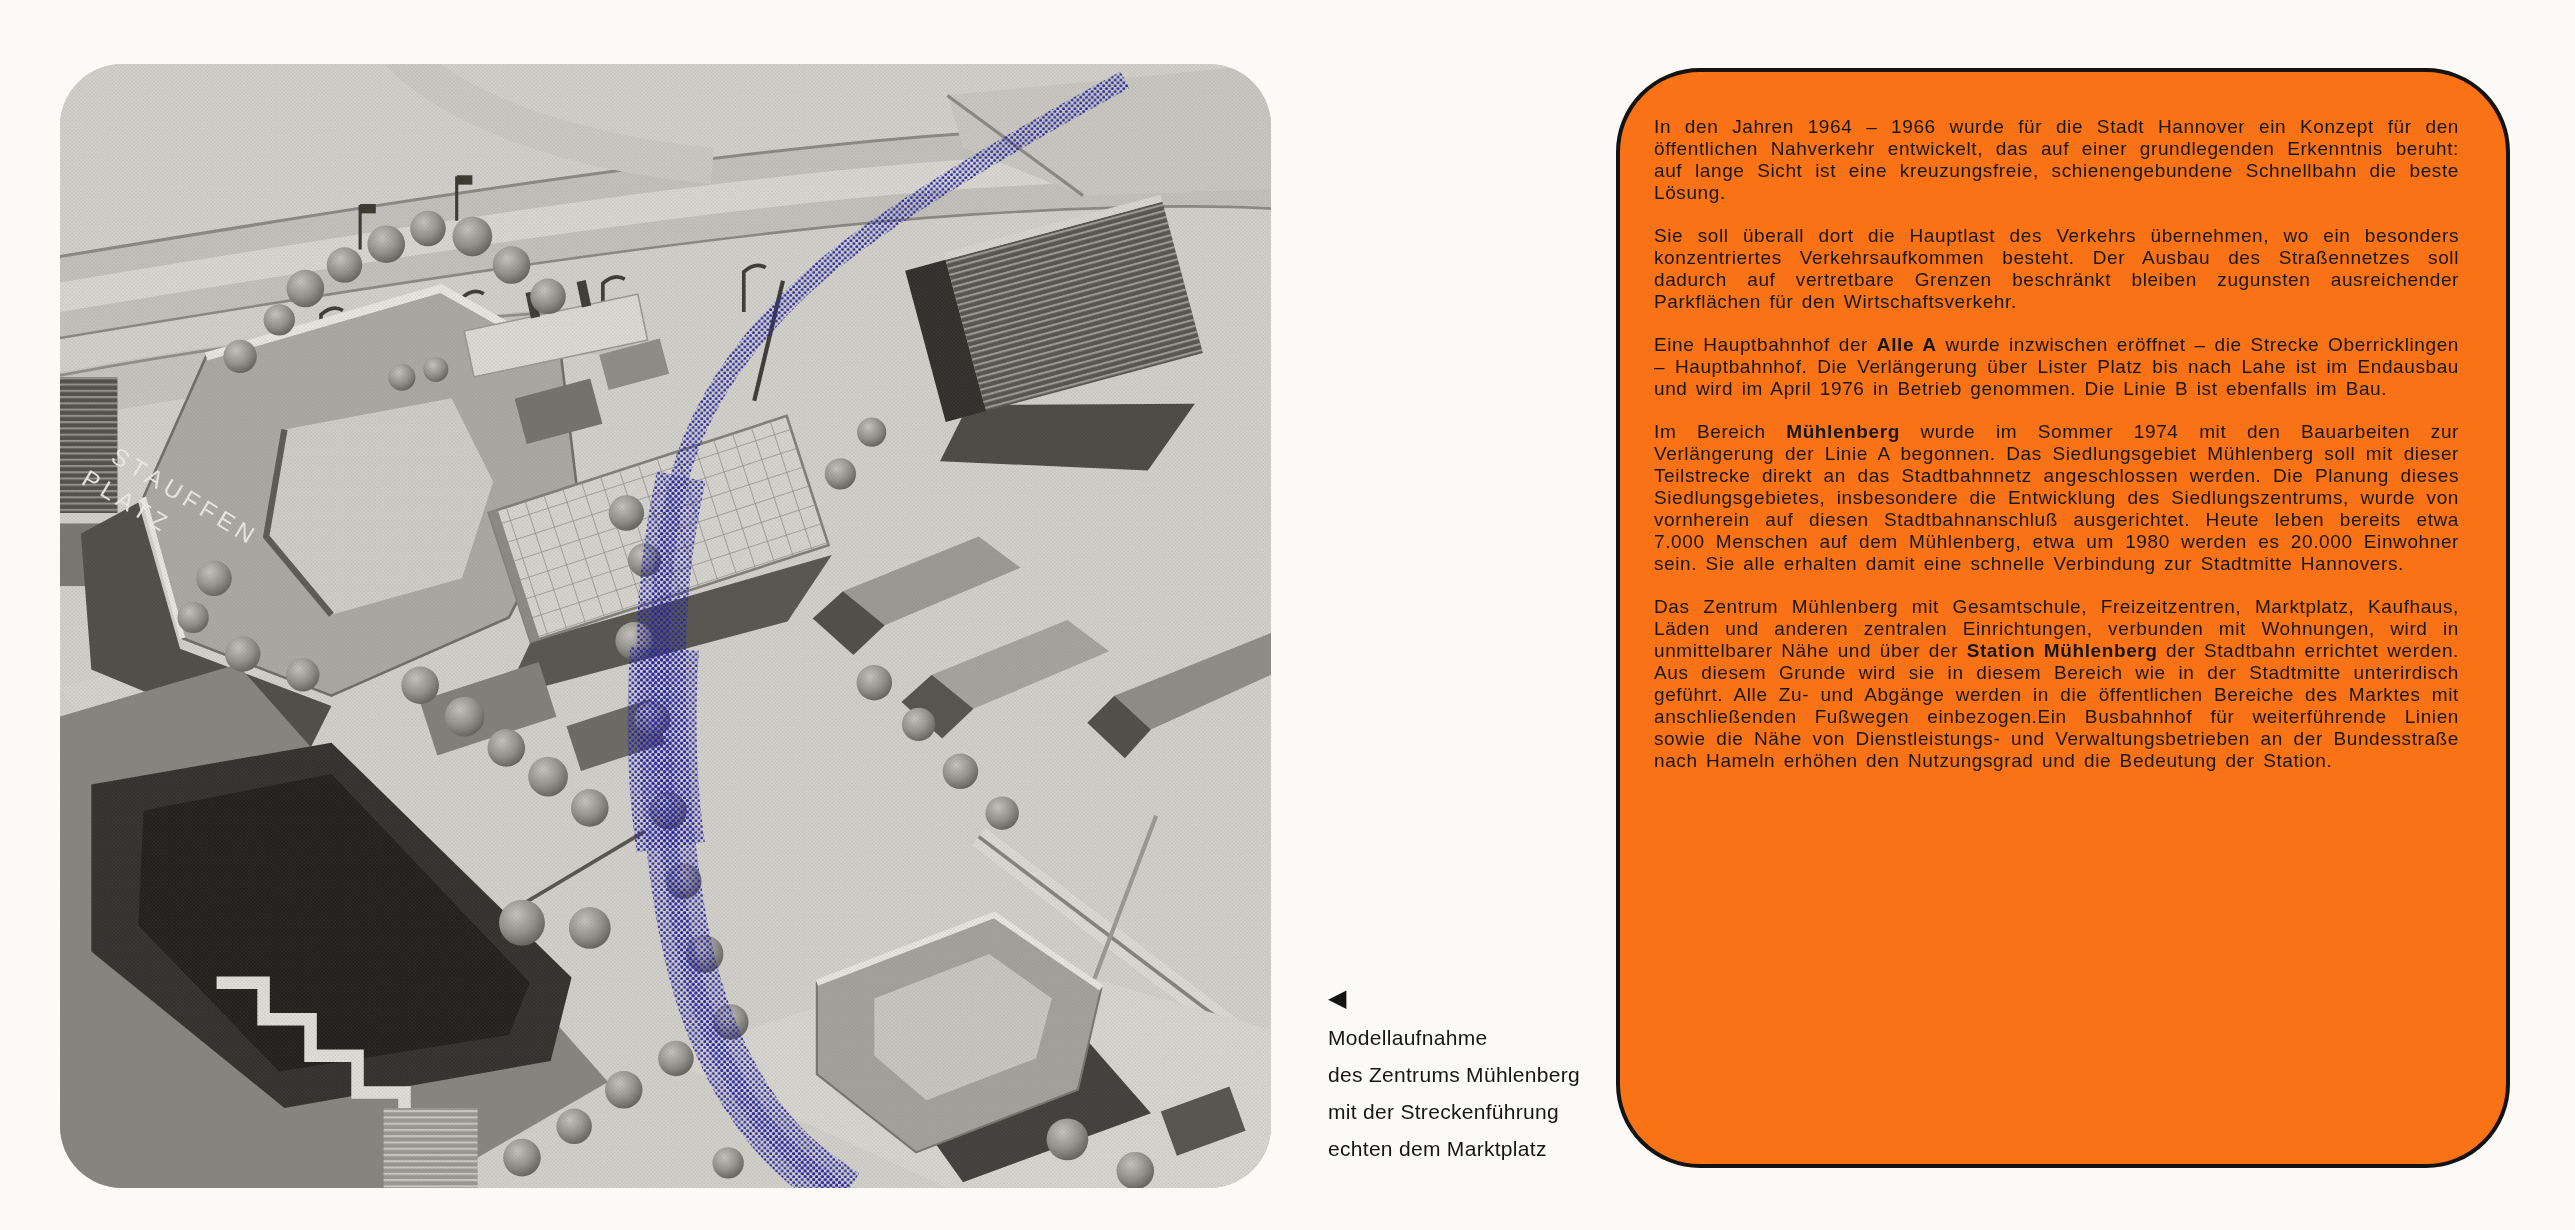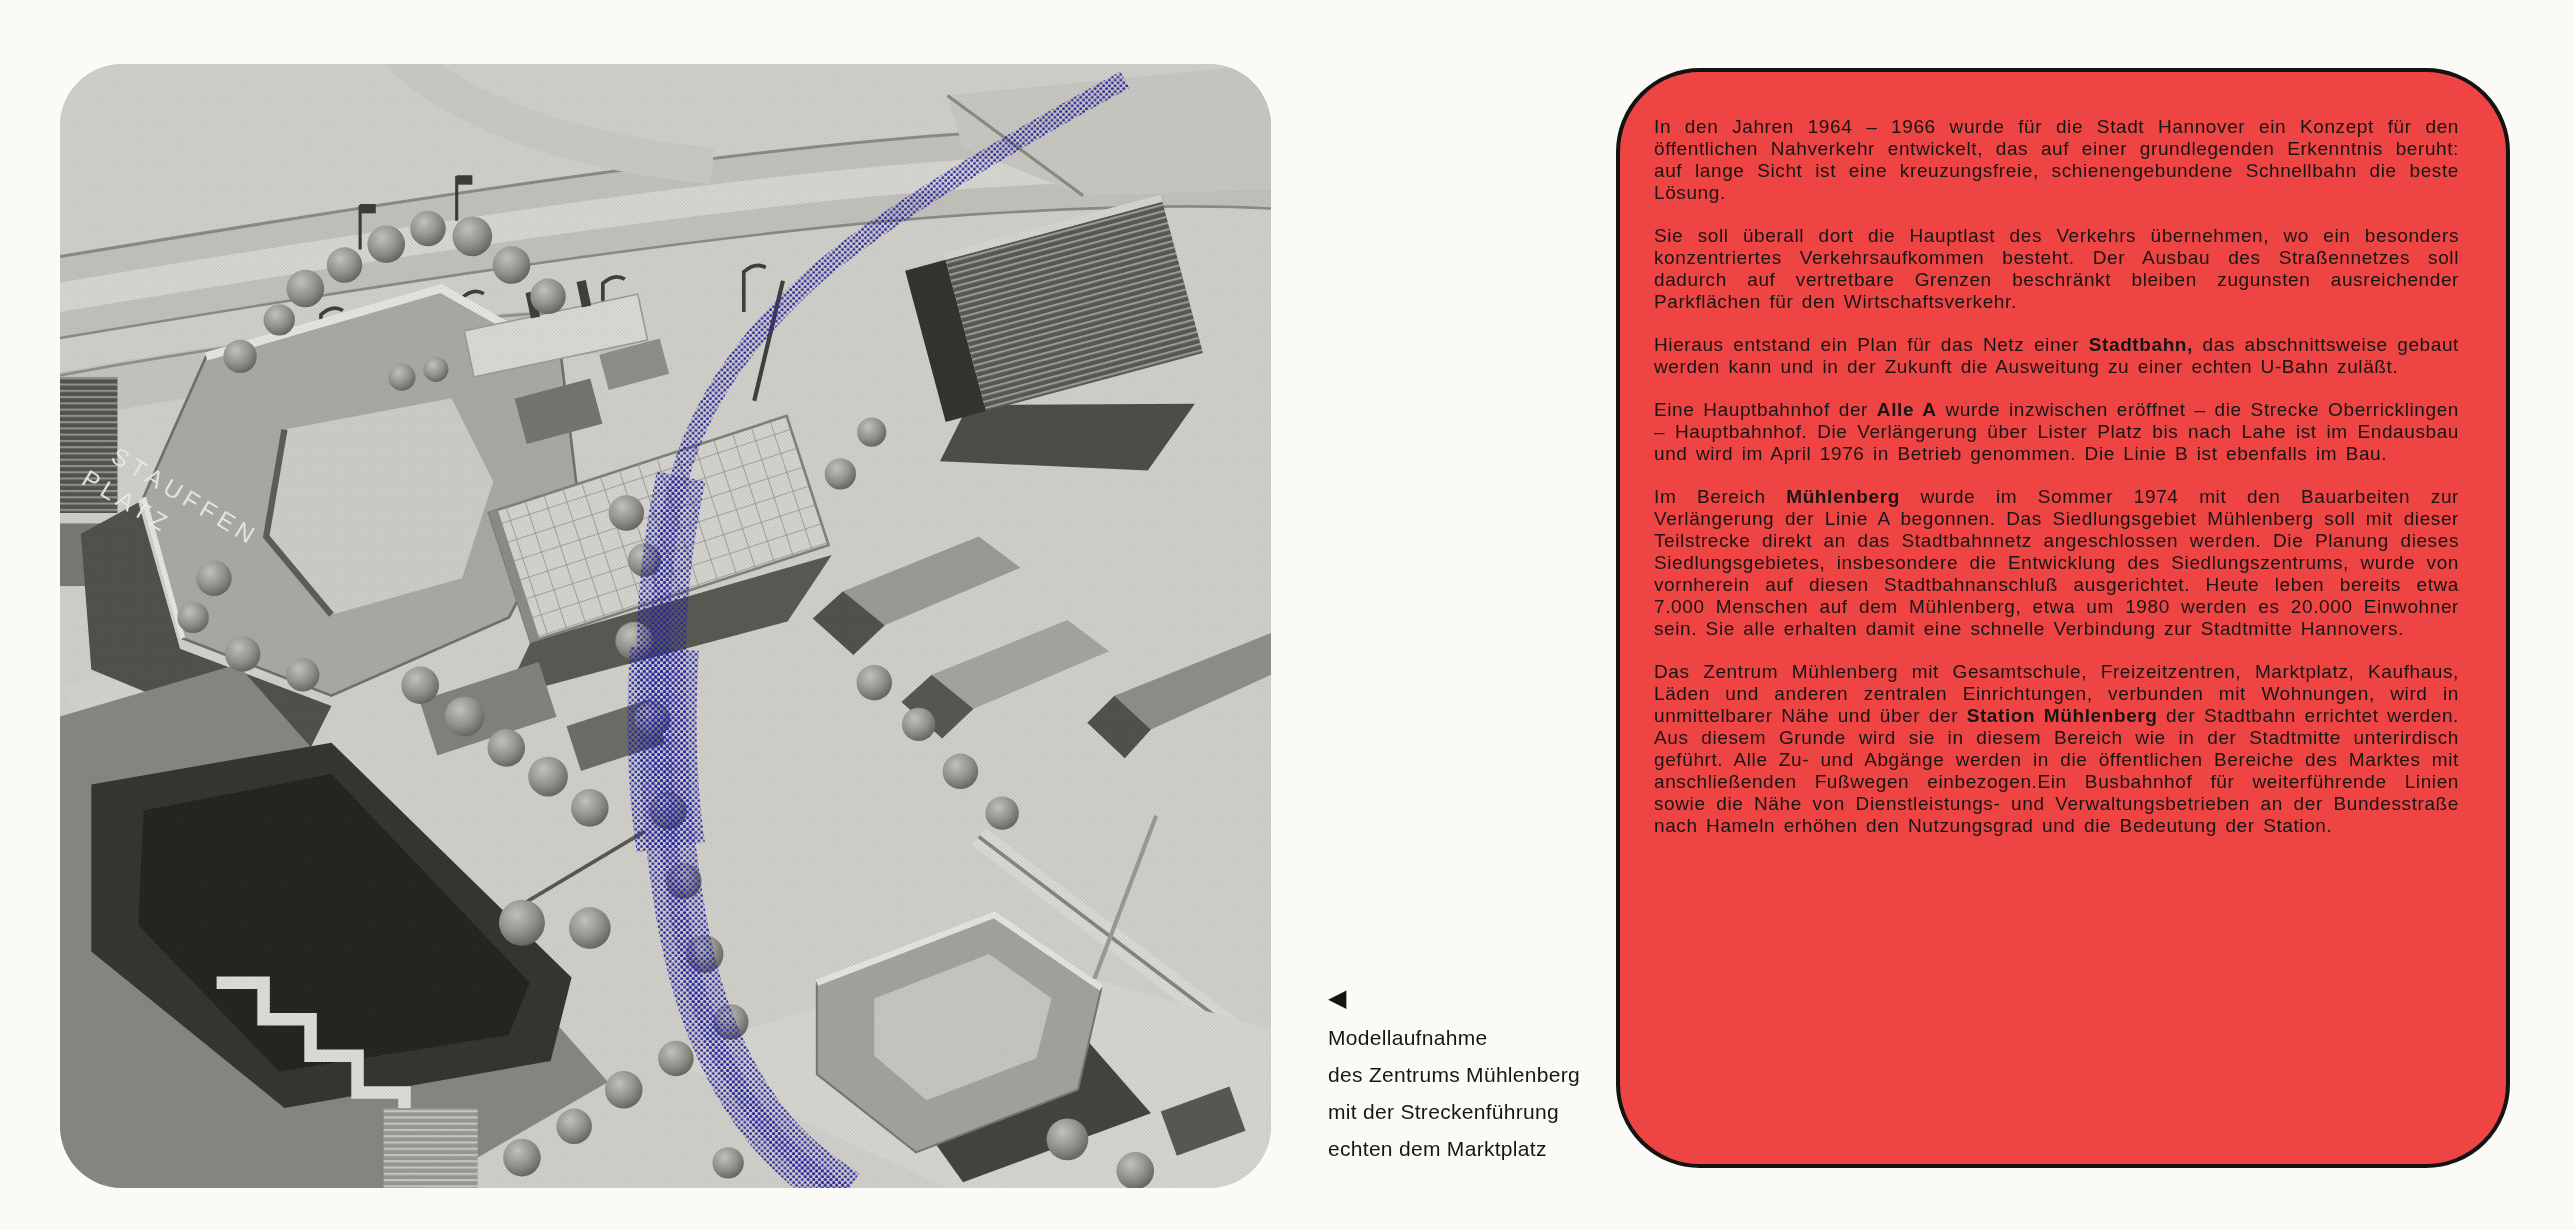--- a/index.html
+++ b/index.html
@@ -26,21 +26,21 @@
   .caption .lines{
     margin-top:9.4px;
     font-size:21px;line-height:37px;letter-spacing:0.3px;
     white-space:nowrap;color:#161614;
   }
   
   .textbox{
     position:absolute;left:1616px;top:68px;width:894px;height:1100px;
     box-sizing:border-box;
     border:4.7px solid #131312;border-radius:84px;
-    background:#ef4444;
+    background:#f97316;
     padding:44px 47px 9px 34px;
   }
   .textbox p{
     margin:0 0 21px 0;
     font-size:19px;line-height:22px;
     letter-spacing:0.6px;word-spacing:2.6px;
     text-align:justify;
     color:#161614;
   }
   .textbox p b{font-weight:700;}
@@ -241,18 +241,17 @@
       <div>Modellaufnahme</div>
       <div>des Zentrums Mühlenberg</div>
       <div>mit der Streckenführung</div>
       <div>echten dem Marktplatz</div>
     </div>
 </div>
 
 <div class="textbox" style="border-color: rgb(19, 19, 18);">
     <p><span>In den Jahren 1964 – 1966 wurde für die Stadt Hannover ein Konzept für den öffentlichen Nahverkehr entwickelt, das auf einer grundlegenden Erkenntnis beruht: auf lange Sicht ist eine kreuzungsfreie, schienengebundene Schnellbahn die beste Lösung.</span></p>
     <p><span>Sie soll überall dort die Hauptlast des Verkehrs übernehmen, wo ein besonders konzentriertes Verkehrsaufkommen besteht. Der Ausbau des Straßennetzes soll dadurch auf vertretbare Grenzen beschränkt bleiben zugunsten ausreichender Parkflächen für den Wirtschaftsverkehr.</span></p>
-    <p><span>Hieraus entstand ein Plan für das Netz einer </span><b>Stadtbahn,</b><span> das abschnittsweise gebaut werden kann und in der Zukunft die Ausweitung zu einer echten U-Bahn zuläßt.</span></p>
     <p><span>Eine Hauptbahnhof der </span><b>Alle A</b><span> wurde inzwischen eröffnet – die Strecke Oberricklingen – Hauptbahnhof. Die Verlängerung über Lister Platz bis nach Lahe ist im Endausbau und wird im April 1976 in Betrieb genommen. Die Linie B ist ebenfalls im Bau.</span></p>
     <p><span>Im Bereich </span><b>Mühlenberg</b><span> wurde im Sommer 1974 mit den Bauarbeiten zur Verlängerung der Linie A begonnen. Das Siedlungsgebiet Mühlenberg soll mit dieser Teilstrecke direkt an das Stadtbahnnetz angeschlossen werden. Die Planung dieses Siedlungsgebietes, insbesondere die Entwicklung des Siedlungszentrums, wurde von vornherein auf diesen Stadtbahnanschluß ausgerichtet. Heute leben bereits etwa 7.000 Menschen auf dem Mühlenberg, etwa um 1980 werden es 20.000 Einwohner sein. Sie alle erhalten damit eine schnelle Verbindung zur Stadtmitte Hannovers.</span></p>
     <p><span>Das Zentrum Mühlenberg mit Gesamtschule, Freizeitzentren, Marktplatz, Kaufhaus, Läden und anderen zentralen Einrichtungen, verbunden mit Wohnungen, wird in unmittelbarer Nähe und über der </span><b>Station Mühlenberg</b><span> der Stadtbahn errichtet werden. Aus diesem Grunde wird sie in diesem Bereich wie in der Stadtmitte unterirdisch geführt. Alle Zu- und Abgänge werden in die öffentlichen Bereiche des Marktes mit anschließenden Fußwegen einbezogen.Ein Busbahnhof für weiterführende Linien sowie die Nähe von Dienstleistungs- und Verwaltungsbetrieben an der Bundesstraße nach Hameln erhöhen den Nutzungsgrad und die Bedeutung der Station.</span></p>
   </div>
 
 
 </body></html>

